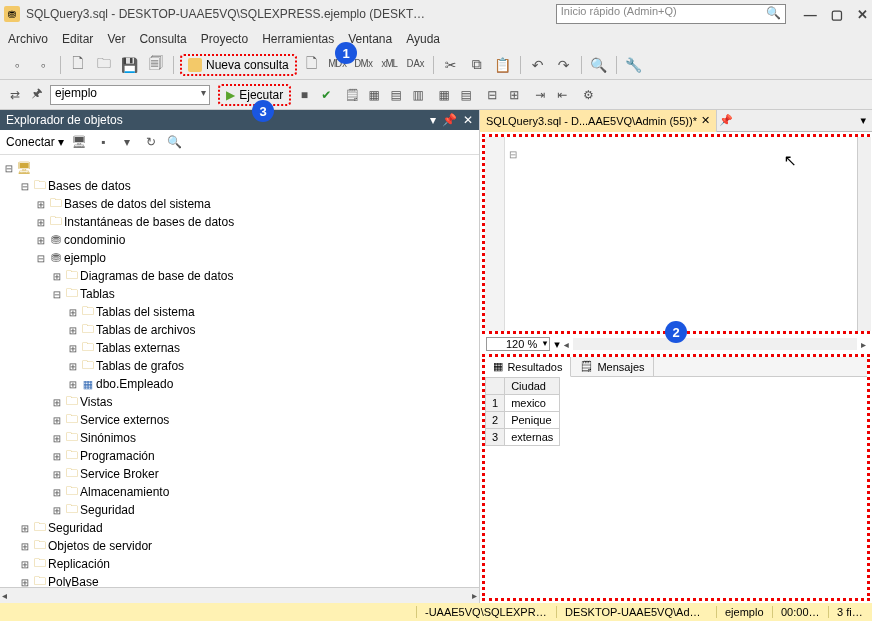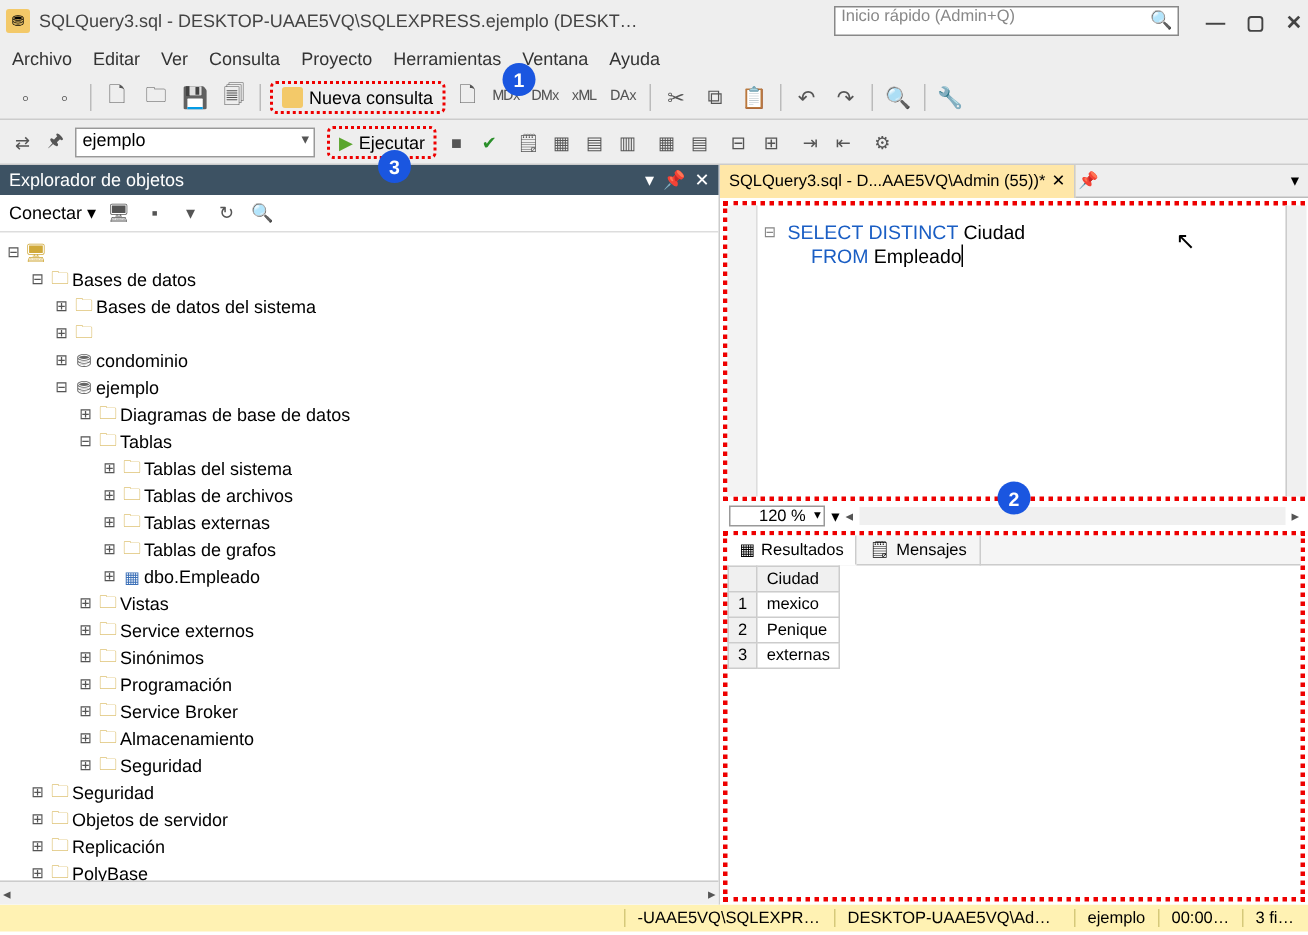--- a/index.html
+++ b/index.html
@@ -207,20 +207,21 @@
           <span>Bases de datos</span>
         </div>
       <div class="node" style="padding-left:34px;">
           <span class="twisty">⊞</span>
           <span class="nicon folder">🗀</span>
           <span>Bases de datos del sistema</span>
         </div>
       <div class="node" style="padding-left:34px;">
           <span class="twisty">⊞</span>
           <span class="nicon folder">🗀</span>
+          <span>Instantáneas de bases de datos</span>
         </div>
       <div class="node" style="padding-left:34px;">
           <span class="twisty">⊞</span>
           <span class="nicon dbicon">⛃</span>
           <span>condominio</span>
         </div>
       <div class="node" style="padding-left:34px;">
           <span class="twisty">⊟</span>
           <span class="nicon dbicon">⛃</span>
           <span>ejemplo</span>
@@ -329,22 +330,20 @@
         <span>SQLQuery3.sql - D...AAE5VQ\Admin (55))*</span>
         <span class="tclose">✕</span>
       </div>
       <span class="pin">📌</span>
       <span style="margin-left:auto; padding-right:6px; font-size:11px;">▾</span>
     </div>
 
     <div class="query-area">
       <div class="gutter"></div>
       <div class="foldmark">⊟</div>
-      <div class="code"><span class="kw">SELECT DISTINCT</span><span> Ciudad</span>
-  <span class="kw">FROM</span><span> Empleado</span><span class="caret"></span></div>
       <div class="cursor-arrow">↖</div>
       <div class="vscroll"></div>
       <div class="badge" style="left:50%; bottom:-12px; transform:translateX(-50%);">2</div>
     </div>
 
     <div class="zoom-row">
       <div class="zsel">120 %</div>
       <span>▾</span>
       <span class="zarr">◂</span>
       <div style="flex:1; height:12px; background:#f0f0f0;"></div>

